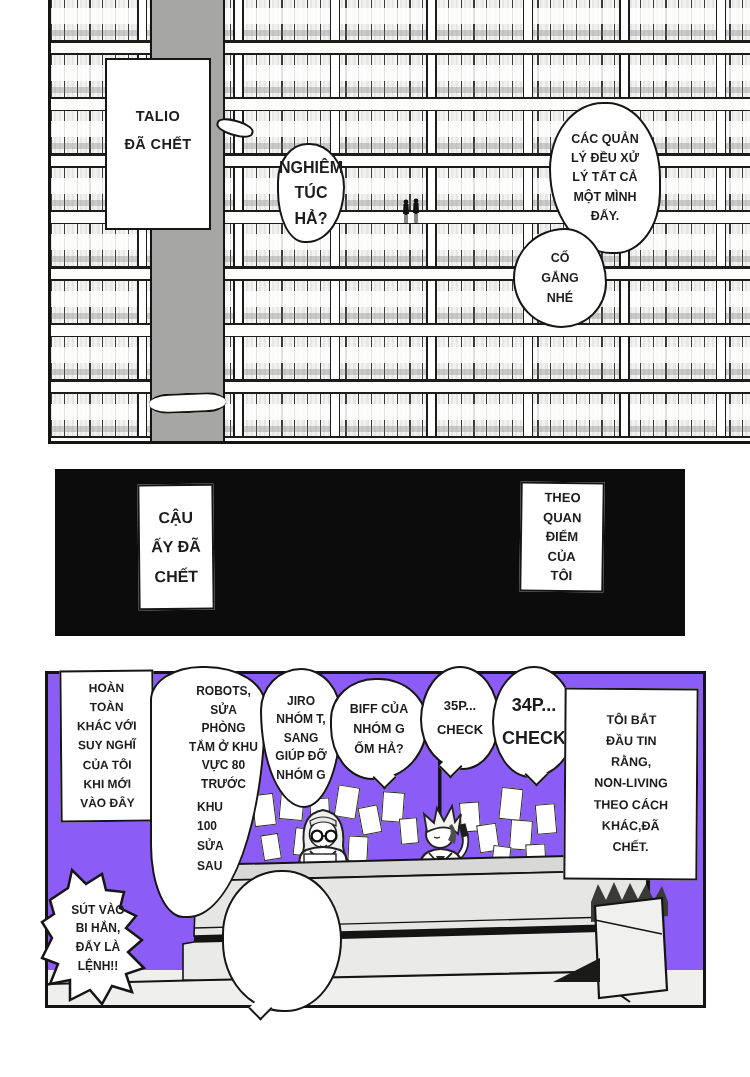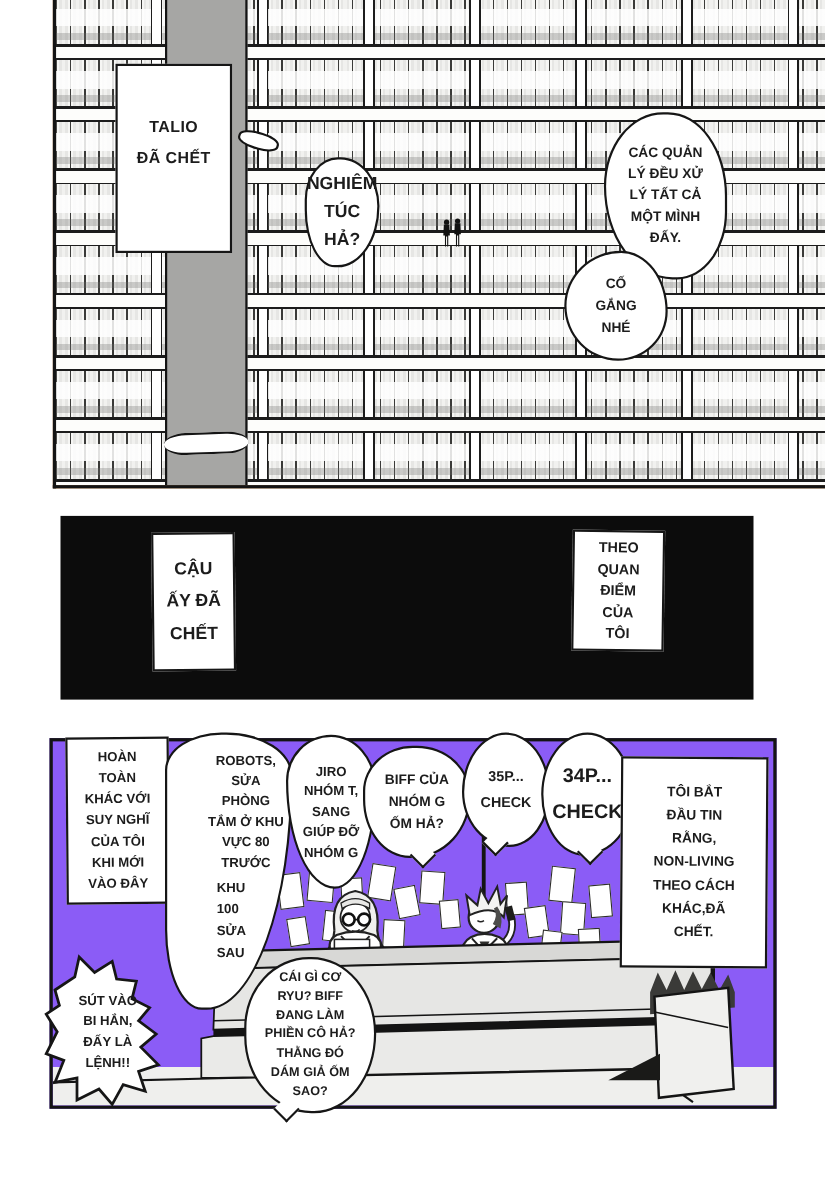--- a/index.html
+++ b/index.html
@@ -6,21 +6,21 @@
   body{
     width:750px;height:1077px;position:relative;background:#ffffff;
     font-family:"Liberation Sans", sans-serif;color:#1a1a1a;overflow:hidden;
   }
   .txt{white-space:pre-line;text-align:center;font-weight:700;color:#1c1c1c;}
 
   
   .panel1{
     position:absolute;left:48px;top:0;width:702px;height:444px;
     border-left:3px solid #141414;border-bottom:3px solid #141414;
-    box-sizing:border-box;overflow:hidden;background:#fdba74;
+    box-sizing:border-box;overflow:hidden;background:#7f1d1d;
   }
   .shelves{
     position:absolute;inset:0;
     background-color:#f2f2f0;
     background-image:
       repeating-linear-gradient(180deg,
         rgba(0,0,0,0) 0px, rgba(0,0,0,0) 40px,
         #1c1c1c 40px, #1c1c1c 42.5px,
         #fdfdfb 42.5px, #fdfdfb 53px,
         #1c1c1c 53px, #1c1c1c 54.5px,
@@ -293,22 +293,15 @@
     <svg width="116" height="144" viewBox="0 0 116 144" style="position:absolute;inset:0;">
       <polygon points="10,34 28,22 32,4 46,18 62,8 66,24 84,26 80,42 96,50 86,62 102,74 88,86 104,102 86,108 92,126 72,120 62,138 50,124 30,134 30,114 10,118 18,98 2,92 12,72 2,56 14,48" fill="#ffffff" stroke="#161616" stroke-width="2.5"></polygon>
     </svg>
     <div class="txt" style="font-size:12px;line-height:1.55;">SÚT VÀO
 BI HẮN,
 ĐẤY LÀ
 LỆNH!!</div>
   </div>
 
   <div class="bubble" style="left:174px;top:196px;width:120px;height:142px;border-radius:50% 50% 48% 52% / 46% 50% 52% 50%;">
-    <div class="txt" style="font-size:11.5px;line-height:1.5;">CÁI GÌ CƠ
-RYU? BIFF
-ĐANG LÀM
-PHIỀN CÔ HẢ?
-THẰNG ĐÓ
-DÁM GIẢ ỐM
-SAO?</div>
     <div class="tail" style="left:28px;bottom:-7px;"></div>
   </div>
 </div>
 
 </body></html>

